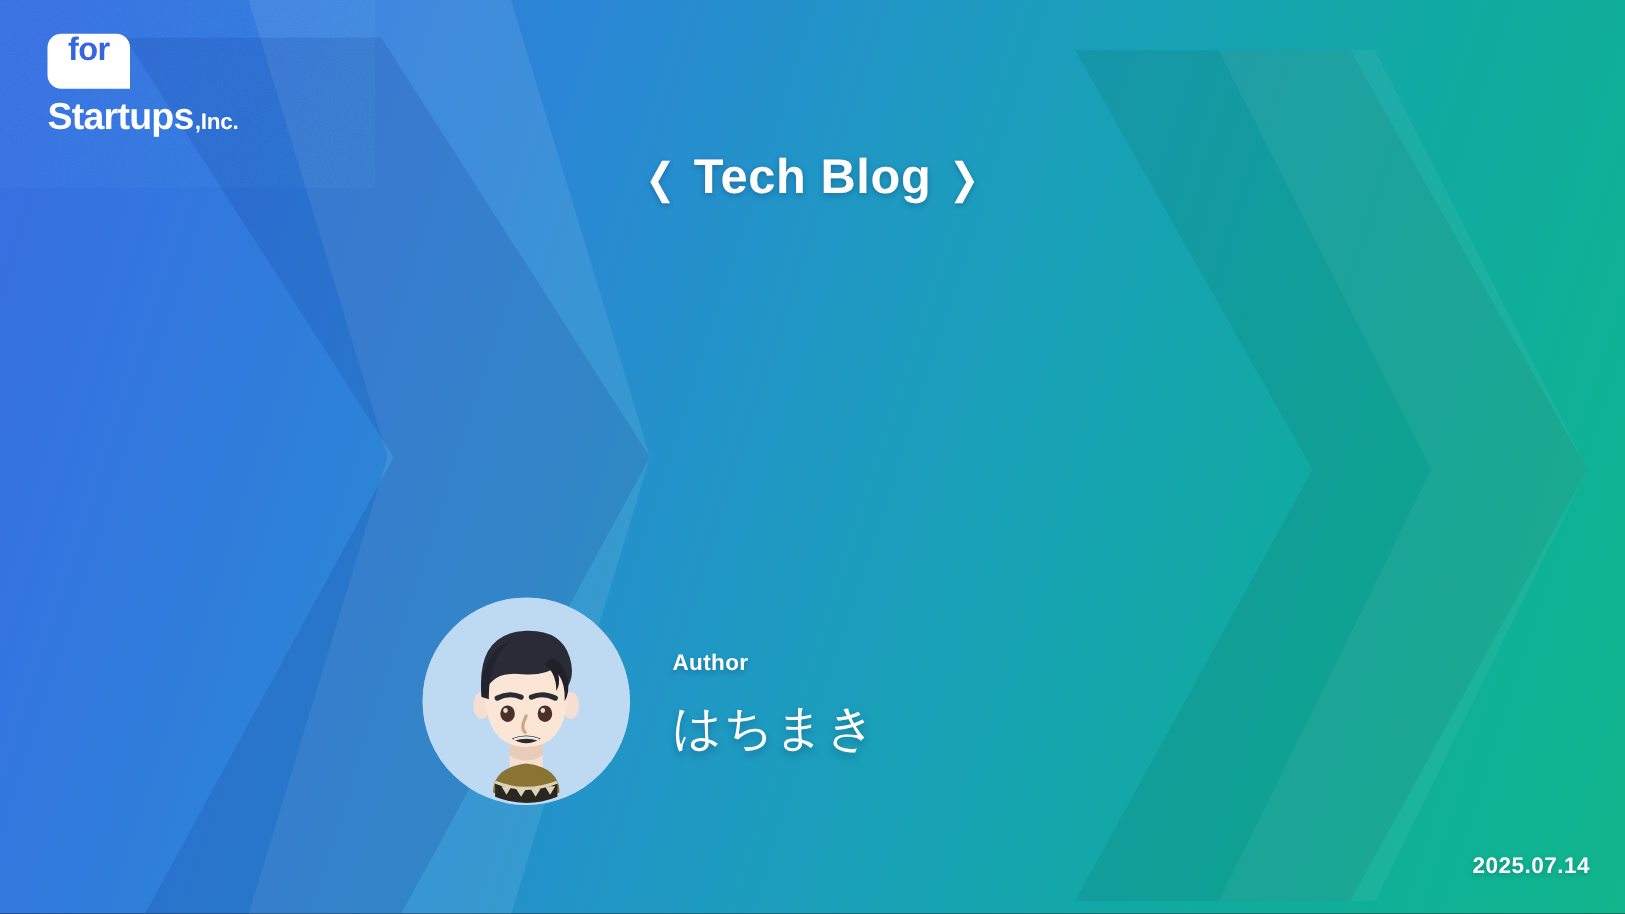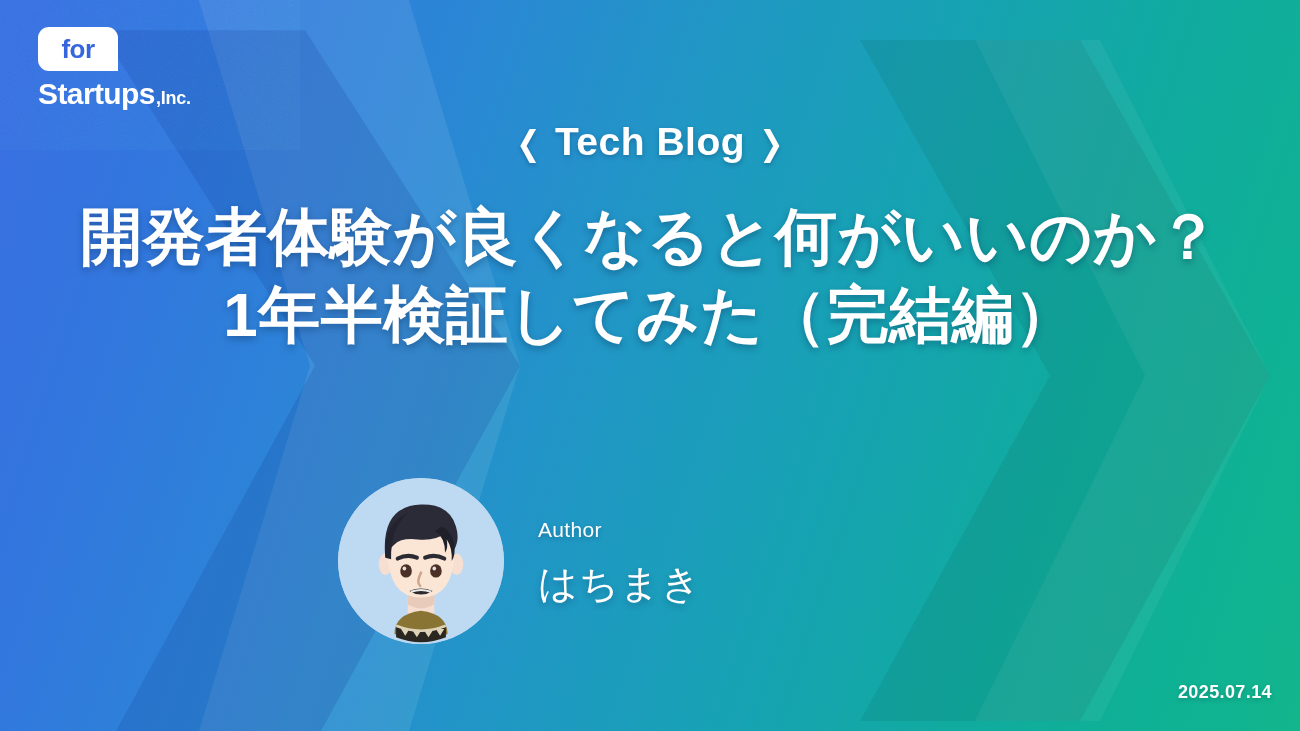--- a/index.html
+++ b/index.html
@@ -46,26 +46,26 @@
   }
 
   
   .logo {
     position: absolute;
     left: 38px;
     top: 27px;
     width: 170px;
   }
   .logo-badge {
-    width: 80px;
+    width: 66px;
     height: 44px;
     background: #ffffff;
     border-radius: 11px 11px 0 11px;
     display: flex;
-    align-items: center;
+    align-items: flex-start;
     justify-content: center;
   }
   .logo-badge span {
     color: #3566de;
     font-size: 26px;
     font-weight: 700;
     letter-spacing: -0.5px;
     line-height: 1;
     margin-top: -1px;
   }
@@ -143,22 +143,22 @@
     flex: none;
   }
   .avatar svg { display: block; width: 100%; height: 100%; }
 
   .author-meta {
     margin-left: 34px;
     color: #ffffff;
     line-height: 1;
   }
   .author-label {
-    font-size: 21px;
-    font-weight: 400;
+    font-size: 18px;
+    font-weight: 700;
     letter-spacing: 0.3px;
     text-shadow: 0 2px 4px rgba(10,40,80,.28);
   }
   .author-name {
     margin-top: 24px;
     font-size: 39px;
     font-weight: 400;
     letter-spacing: 1px;
     text-shadow: 0 3px 6px rgba(10,40,80,.30);
   }
@@ -209,24 +209,20 @@
     <div class="logo-word">
       <span class="big">Startups</span>
       <span class="small">,Inc.</span>
     </div>
   </div>
 
   <div class="kicker">
     <span class="brk">❮</span><span class="kicker-text">Tech Blog</span><span class="brk">❯</span>
   </div>
 
-  <div class="title">
-    <span class="ln">開発者体験が良くなると何がいいのか？</span>
-    <span class="ln">1年半検証してみた（完結編）</span>
-  </div>
 
   <div class="author-row">
     <div class="avatar">
       <svg viewBox="0 0 200 200">
 
         <circle cx="100" cy="100" r="100" fill="#bed9f2"></circle>
 
         <path d="M84 138 h32 v30 h-32 z" fill="#f6ded0"></path>
         <path d="M84 138 h32 v14 q-16 10 -32 0 z" fill="#e8cbb9"></path>
 

